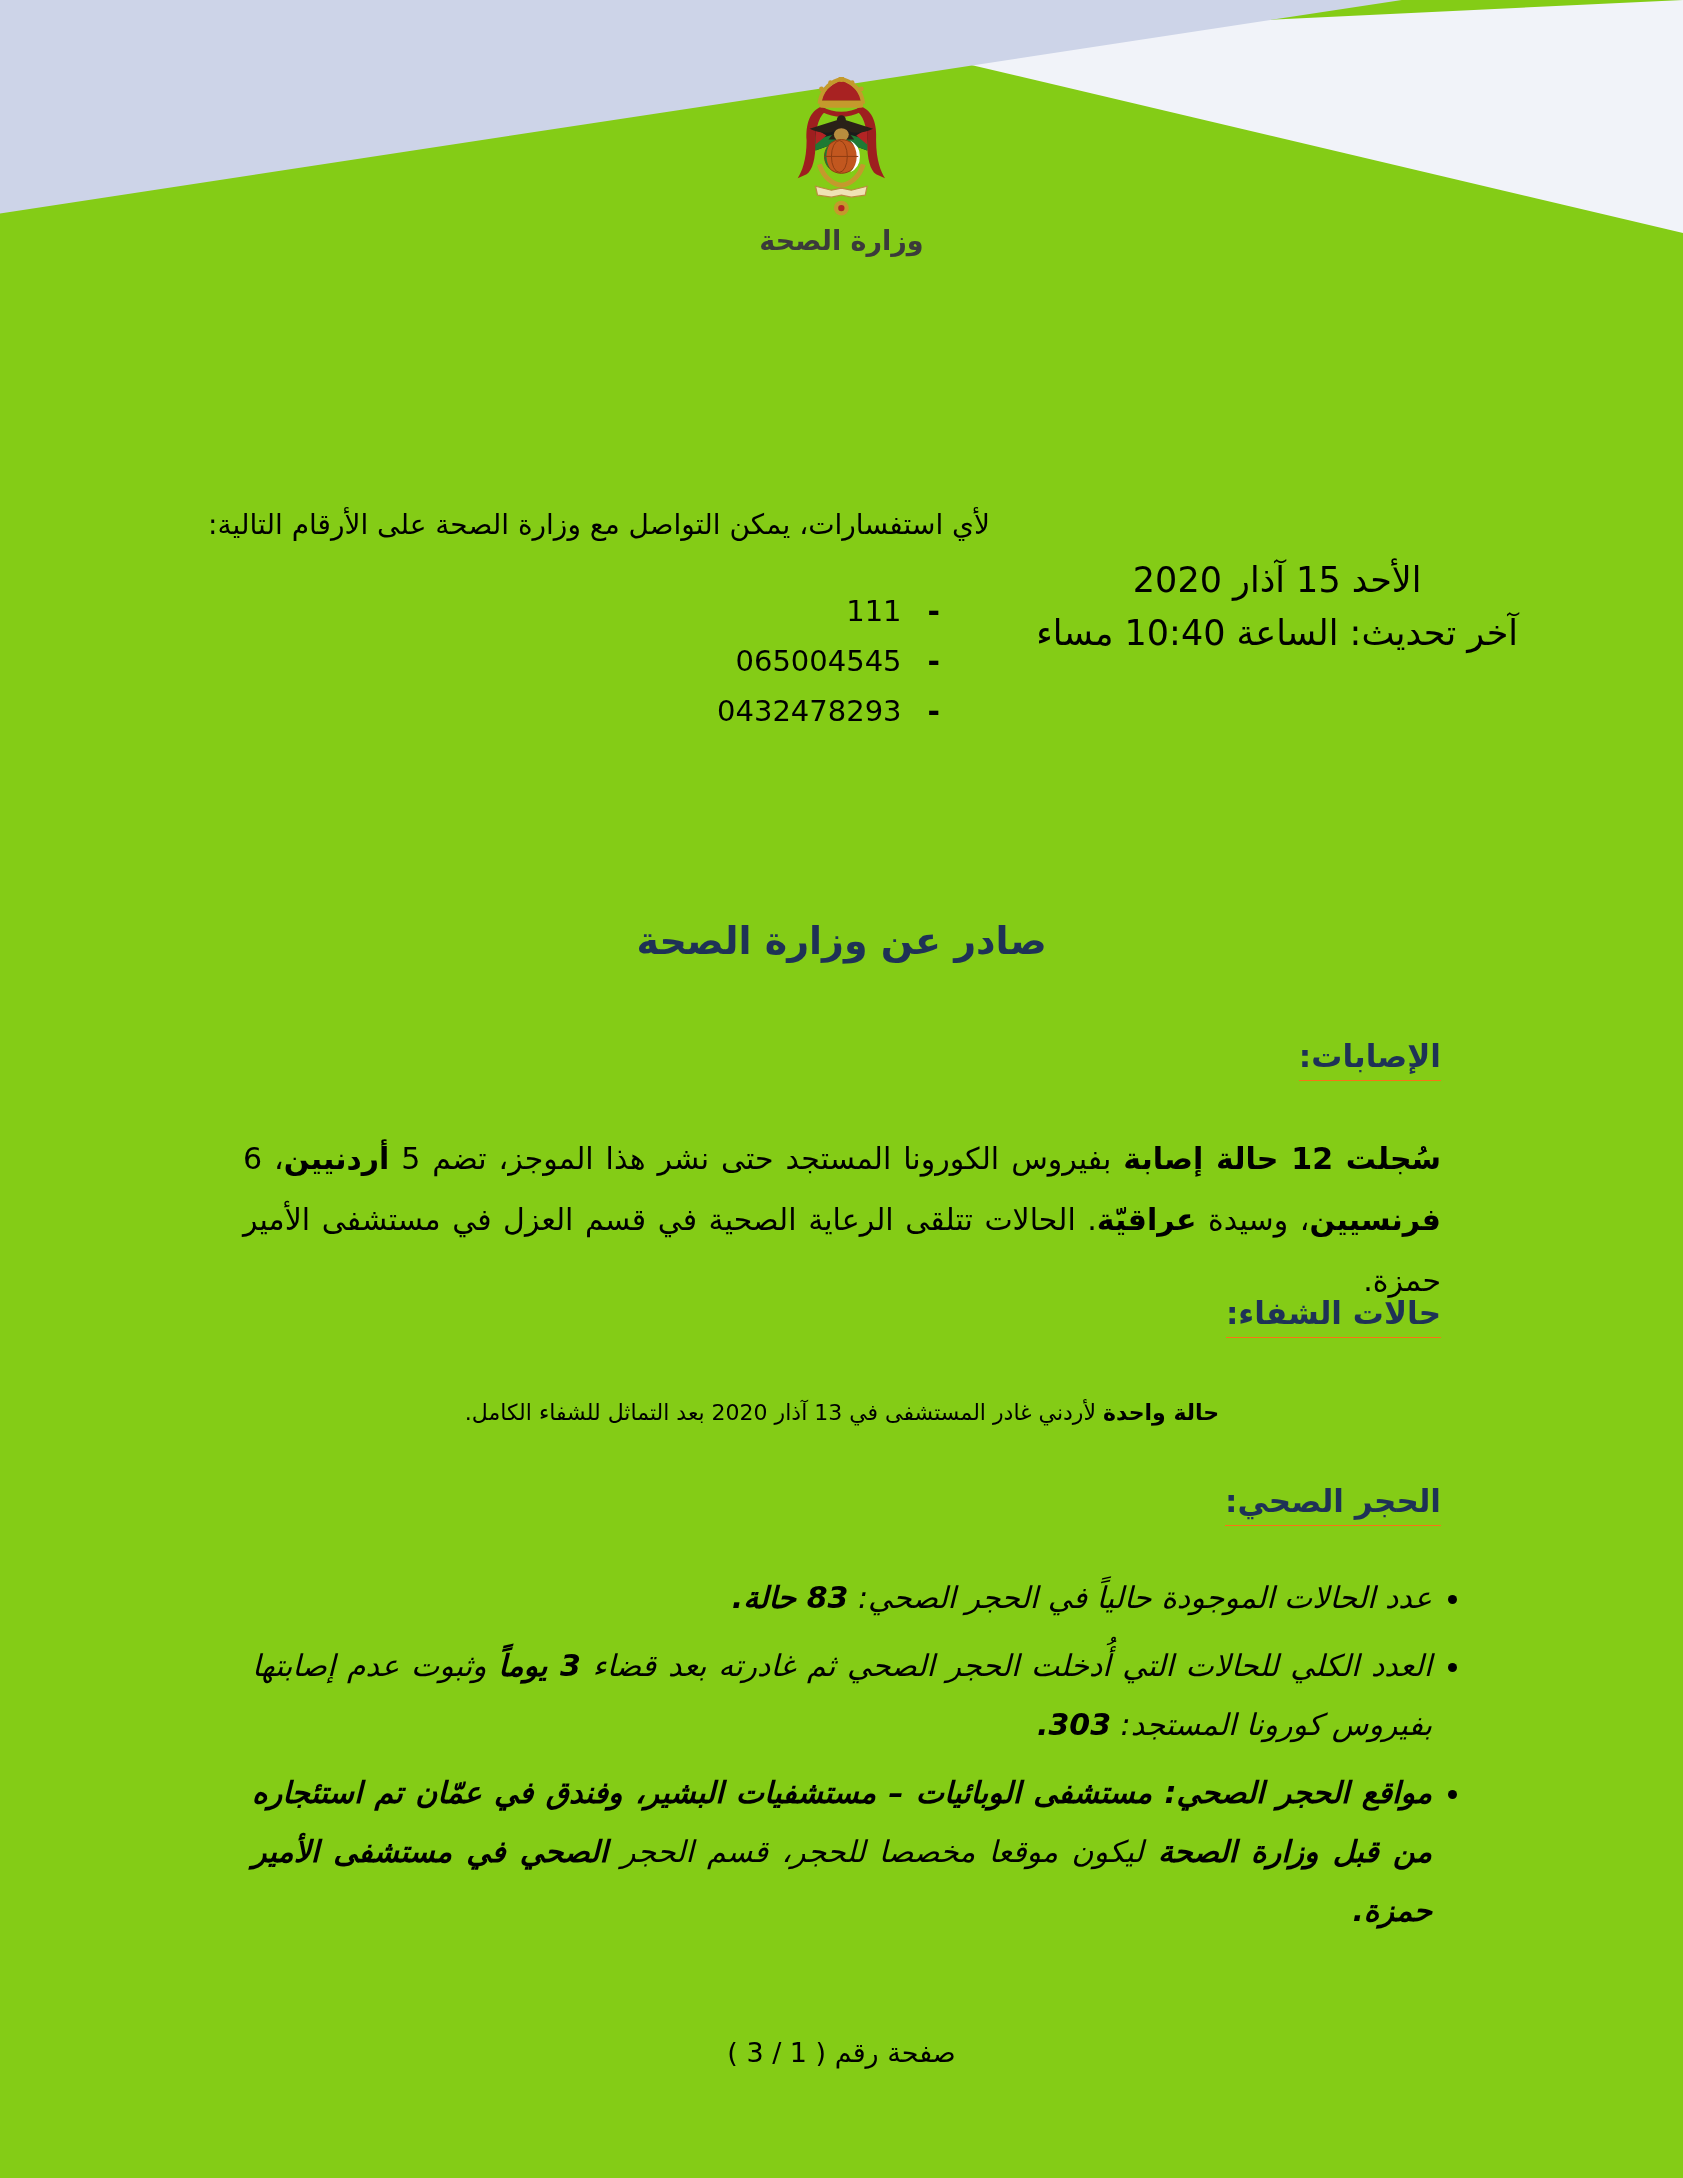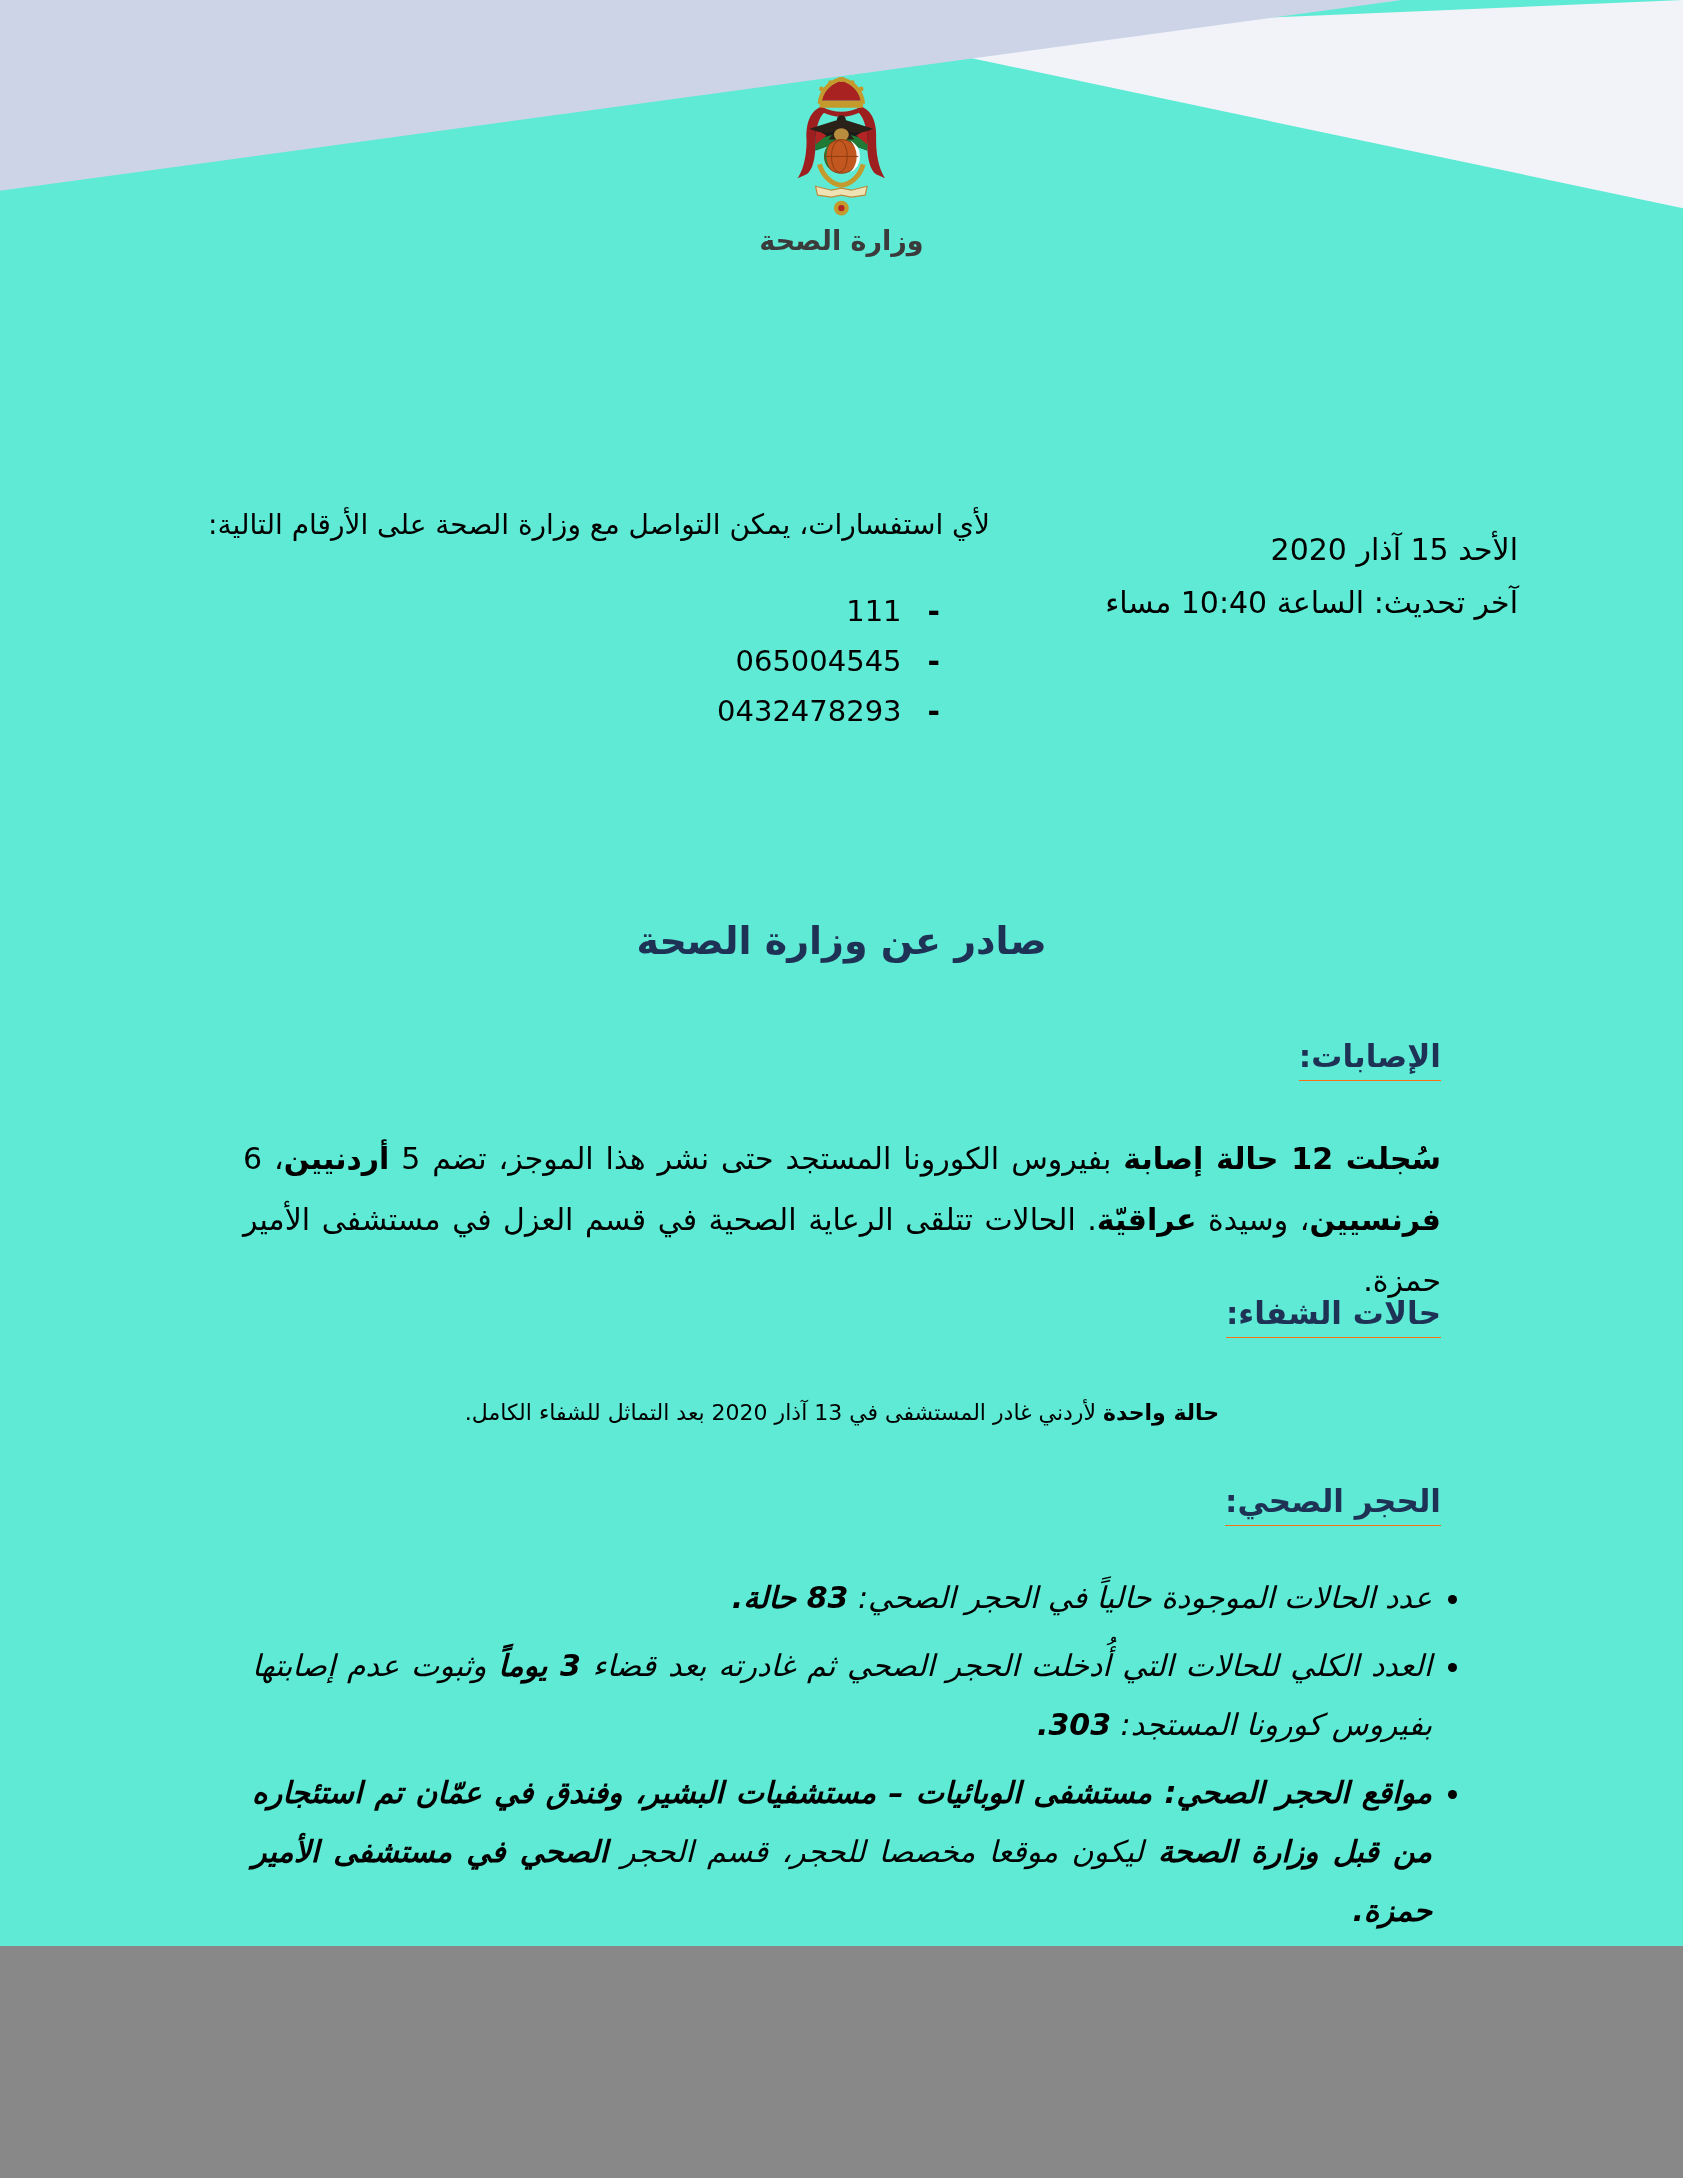--- a/index.html
+++ b/index.html
@@ -1,43 +1,43 @@
 <!DOCTYPE html>
 <html lang="ar"><head>
 <meta charset="utf-8">
 <style>
   html, body { margin: 0; padding: 0; background: #888; }
   .page {
     position: relative;
-    width: 1683px; height: 1946px;
+    width: 1683px; height: 2178px;
     margin: 0 auto;
-    background: #5eead4;
+    background: #84cc16;
     overflow: hidden;
     font-family: "DejaVu Sans", sans-serif;
     color: #000;
   }
   
   .band { position: absolute; top: 0; left: 0; width: 100%; height: 100%; pointer-events: none; }
   .band-light { background: #f1f3f9; clip-path: polygon(51.2% 1.8%, 100% 0%, 100% 10.7%); }
   .band-dark  { background: #cdd4e8; clip-path: polygon(0 0, 83.3% 0, 0 9.8%); }
 
   
   .logo { position: absolute; top: 77px; left: 50%; transform: translateX(-50%); text-align: center; }
   .logo svg { display: block; margin: 0 auto; }
   .logo-script {
     margin-top: 4px;
     font-size: 27px; font-weight: bold; color: #3b3b3b;
     direction: rtl; white-space: nowrap;
   }
 
   
   .date-block {
-    position: absolute; top: 523px; right: 165px;
-    direction: rtl; text-align: right;
-    font-size: 30px; line-height: 53px; white-space: nowrap;
+    position: absolute; top: 554px; right: 165px;
+    direction: rtl; text-align: center;
+    font-size: 35px; line-height: 53px; white-space: nowrap;
   }
   .contact-heading {
     position: absolute; top: 508px; right: 693px;
     direction: rtl; font-size: 28px; white-space: nowrap;
   }
   .phone-list { position: absolute; top: 586px; right: 743px; direction: rtl; }
   .phone-row { display: flex; flex-direction: row; align-items: center; height: 50px; direction: rtl; }
   .phone-dash { font-weight: bold; font-size: 30px; margin-left: 26px; }
   .phone-number { font-size: 29px; direction: ltr; }
 

